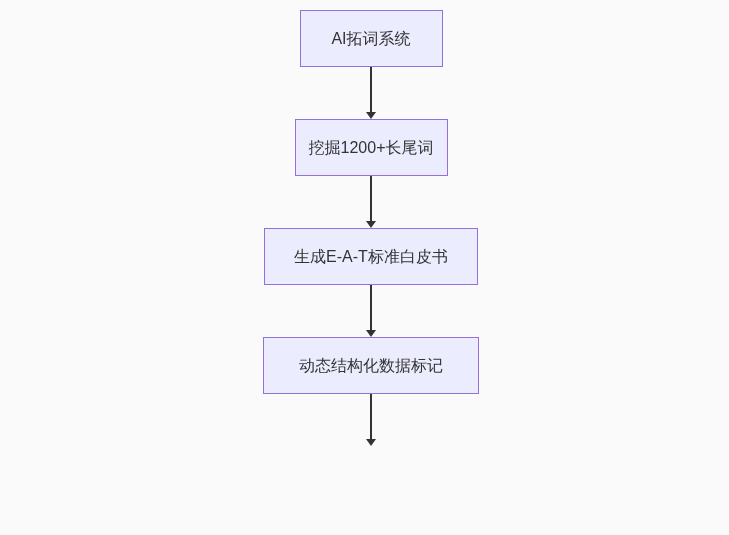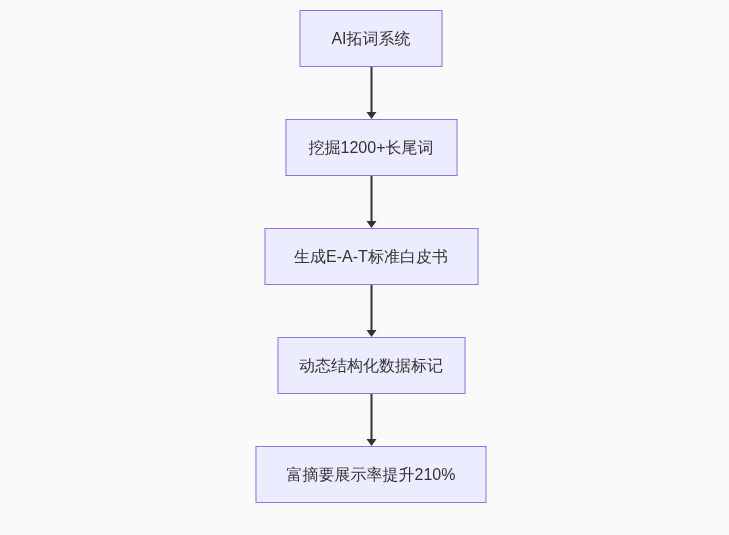--- a/index.html
+++ b/index.html
@@ -34,23 +34,23 @@
     background: var(--node-fill, #ECECFF);
     border: 1px solid var(--node-border, #9370DB);
     color: var(--text-color, #333333);
     font-size: 16px;
     line-height: 1;
     white-space: nowrap;
     text-align: center;
   }
   
   .node-1 { width: 143px; }
-  .node-2 { width: 172px; }
+  .node-2 { width: 153px; }
   .node-3 { width: 214px; }
-  .node-4 { width: 188px; }
+  .node-4 { width: 216px; }
   .node-5 { width: 231px; }
   .edge {
     height: 52px;
     display: flex;
     flex-direction: column;
     align-items: center;
   }
   .edge-line {
     width: 2px;
     flex: 1 1 auto;
@@ -81,14 +81,13 @@
     <div class="node node-3">生成E-A-T标准白皮书</div>
     <div class="edge">
       <div class="edge-line"></div>
       <div class="edge-head"></div>
     </div>
     <div class="node node-4">动态结构化数据标记</div>
     <div class="edge">
       <div class="edge-line"></div>
       <div class="edge-head"></div>
     </div>
-    <div class="node node-5">富摘要展示率提升210%</div>
   </div>
 
 </body></html>

